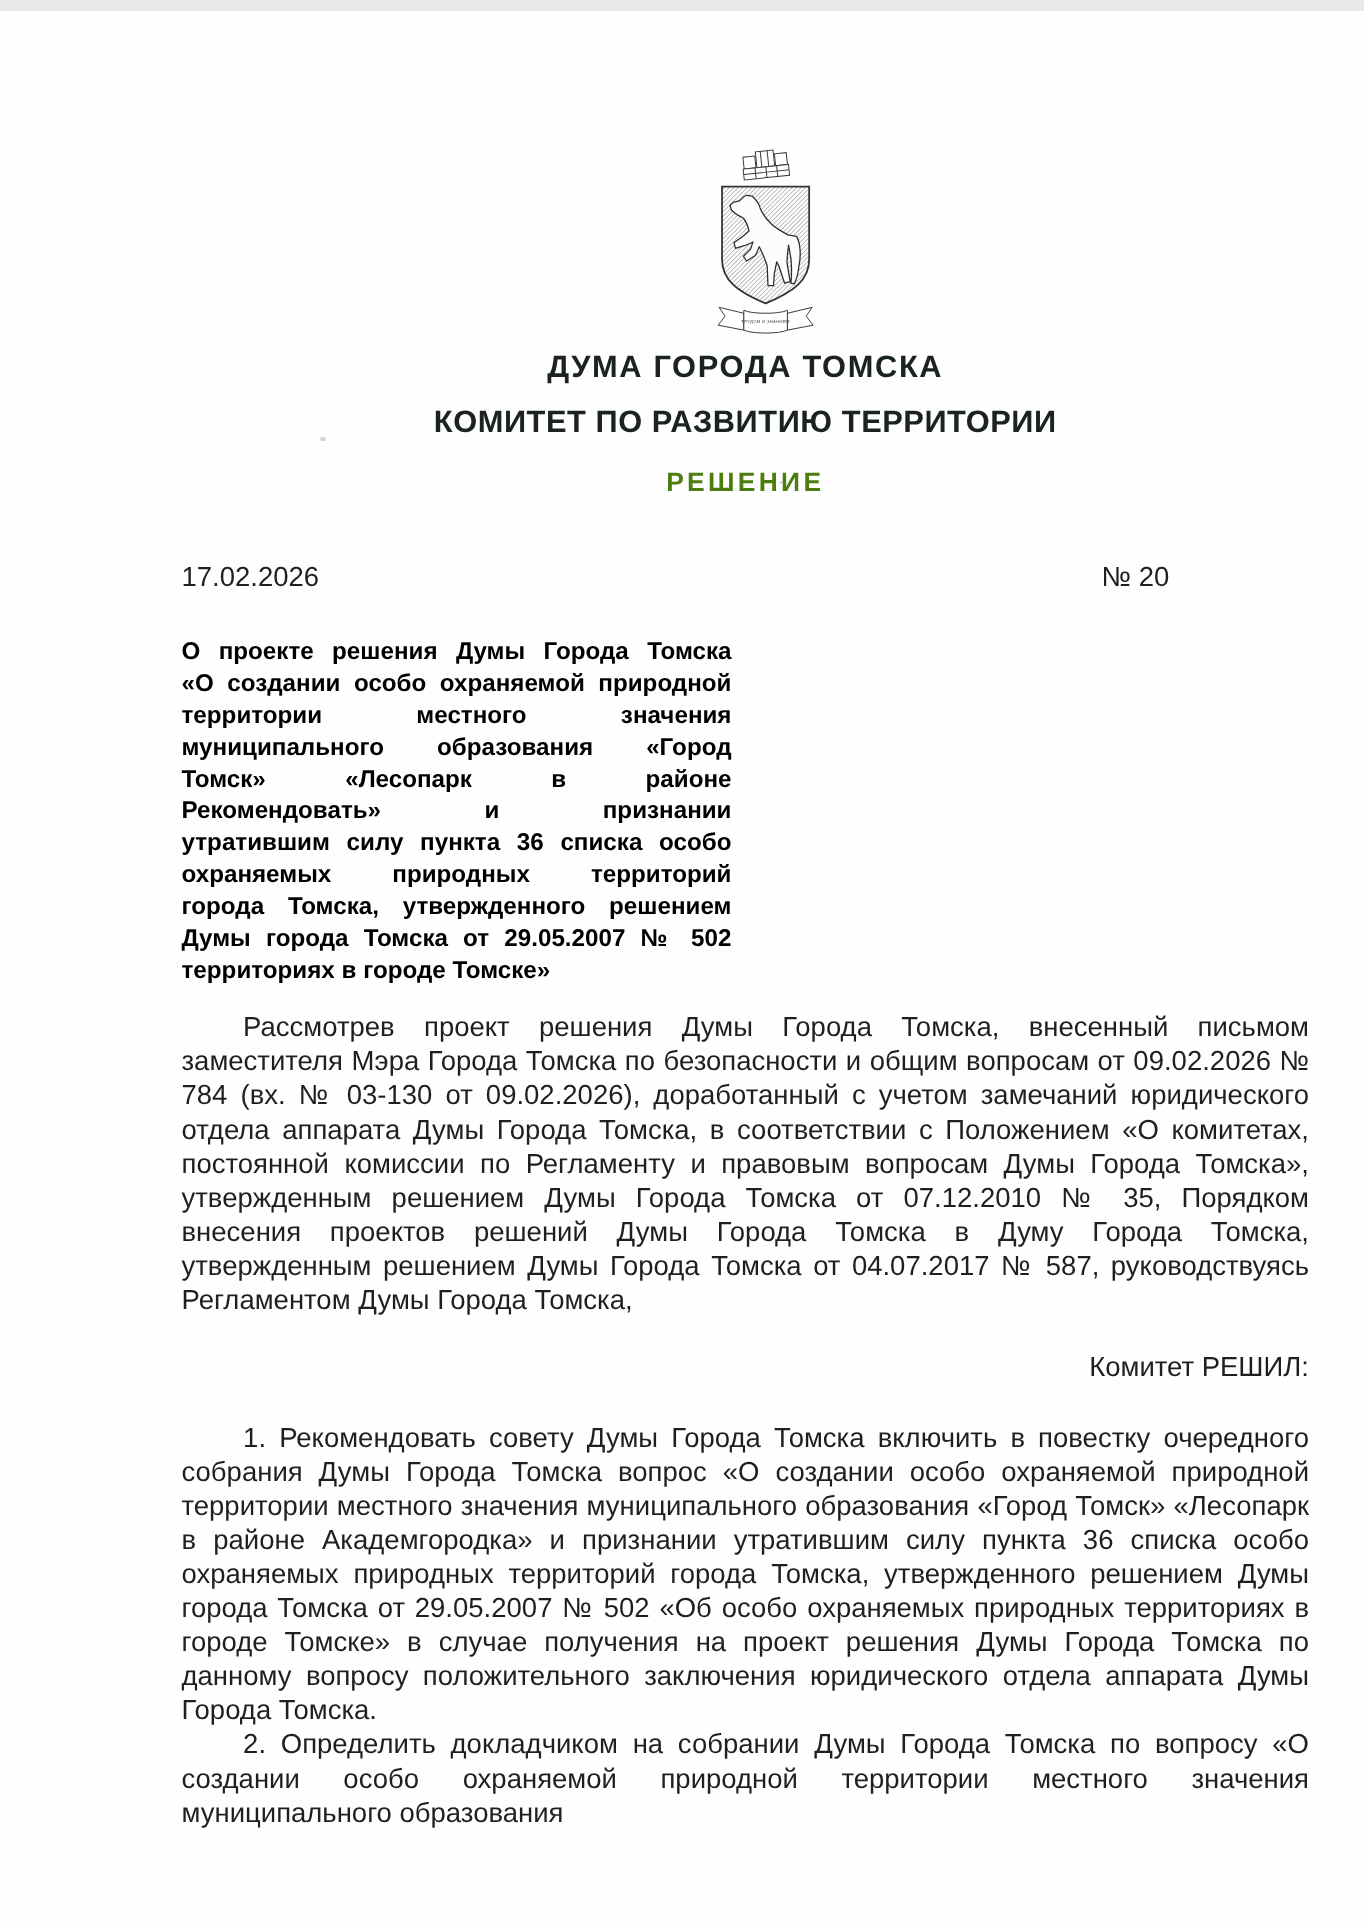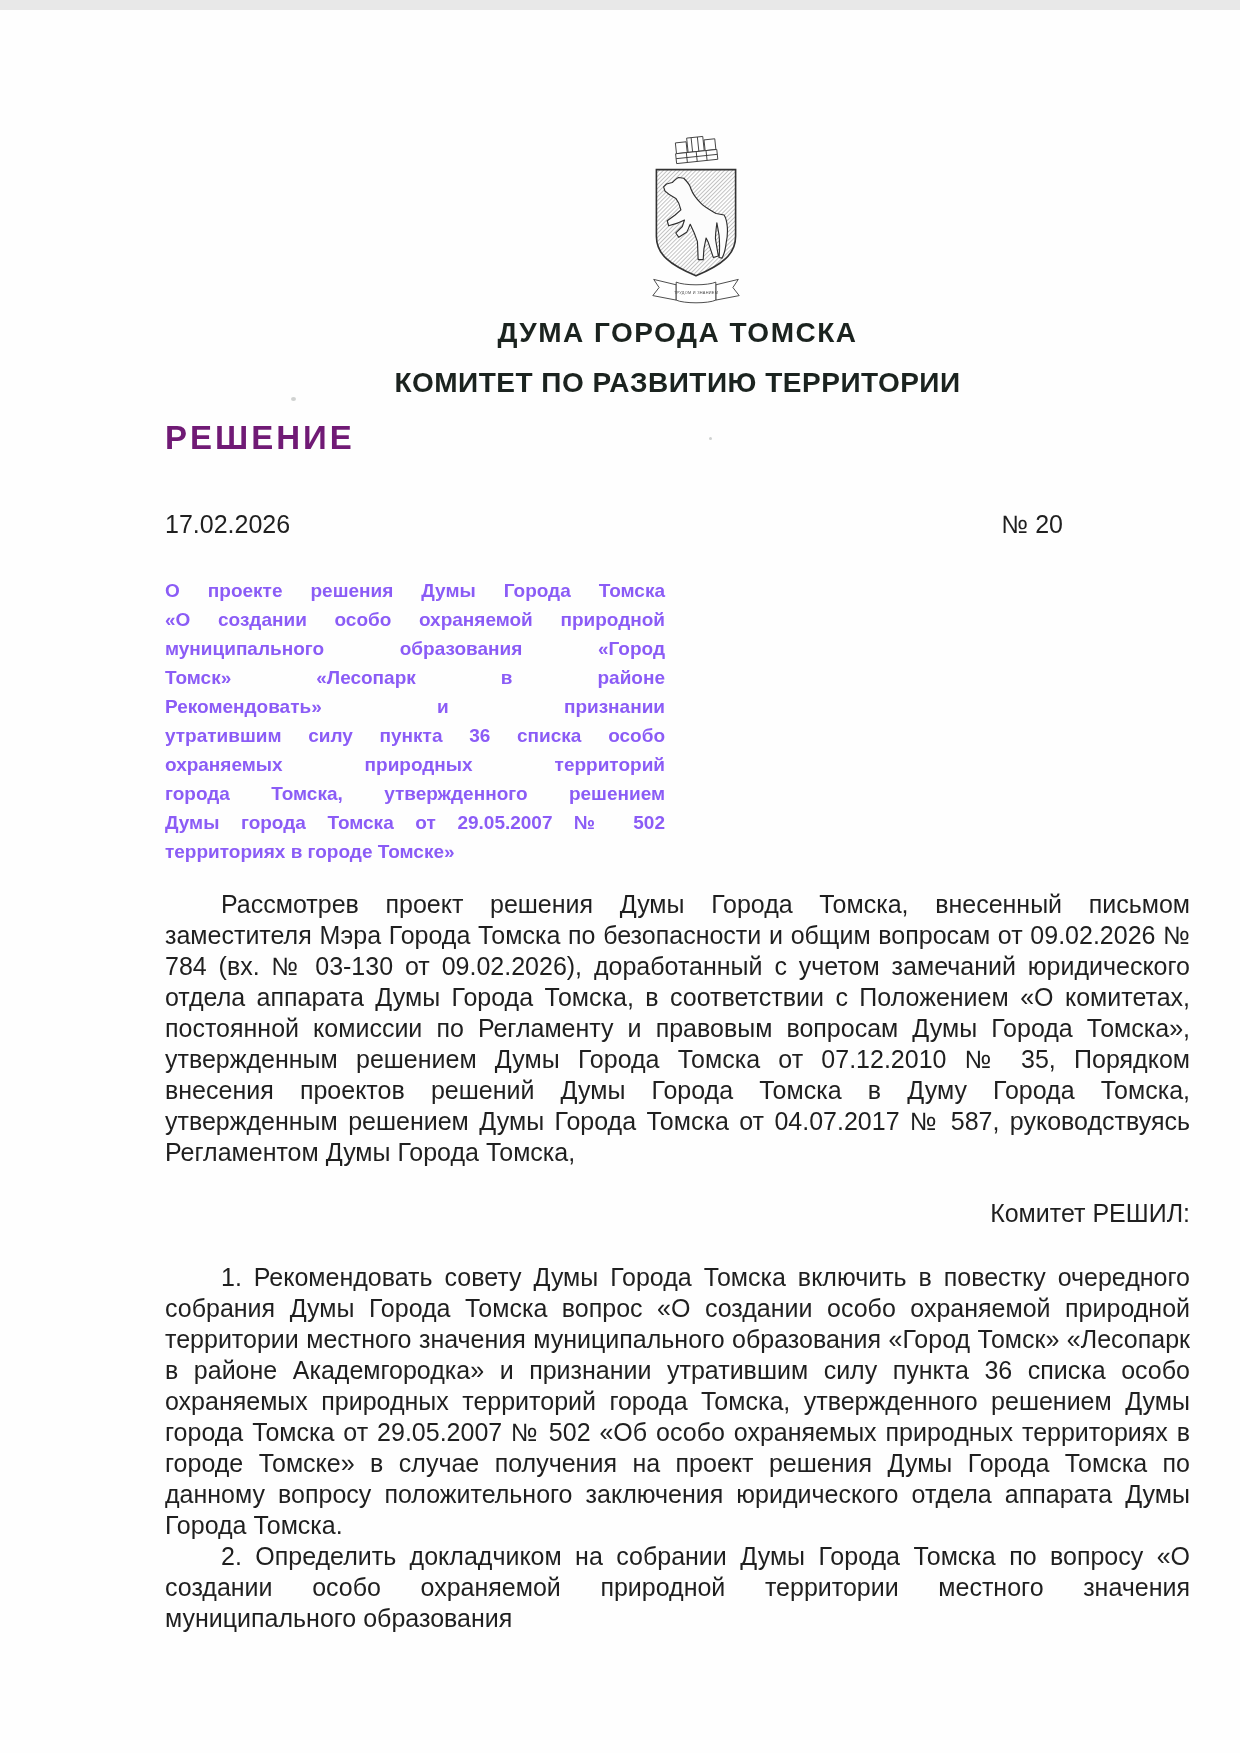--- a/index.html
+++ b/index.html
@@ -34,39 +34,40 @@
   .committee-title{
     margin-top:20px;
     text-align:center;
     font-size:28px;line-height:30px;
     font-weight:bold;
     letter-spacing:.5px;
     color:#1b231f;
   }
   .doc-type{
     margin-top:25px;
-    font-size:33px;line-height:30px;
+    text-align:center;
+    font-size:24px;line-height:30px;
     font-weight:bold;
     letter-spacing:3px;
-    color:#701a75;
+    color:#4d7c0f;
   }
   .meta-row{
     margin-top:56px;
     display:flex;
     justify-content:space-between;
     font-size:25px;line-height:31px;gap:24px;
   }
   .doc-number{margin-right:127px;}
   .subject{
     margin-top:36px;
     width:500px;
     font-weight:bold;
-    font-size:19px;
+    font-size:22px;
     line-height:29px;
-    color:#8b5cf6;
+    color:#000000;
   }
   .subject-line{
     text-align:justify;
     text-align-last:justify;
   }
   .subject-line.last{text-align-last:left;}
   .para{
     margin:0;
     font-size:25px;
     line-height:31px;
@@ -145,20 +146,21 @@
     <div class="doc-type">РЕШЕНИЕ</div>
 
     <div class="meta-row">
       <span class="doc-date">17.02.2026</span>
       <span class="doc-number">№ 20</span>
     </div>
 
     <div class="subject">
         <div class="subject-line">О проекте решения Думы Города Томска</div>
         <div class="subject-line">«О создании особо охраняемой природной</div>
+        <div class="subject-line">территории местного значения</div>
         <div class="subject-line">муниципального образования «Город</div>
         <div class="subject-line">Томск» «Лесопарк в районе</div>
         <div class="subject-line">Рекомендовать» и признании</div>
         <div class="subject-line">утратившим силу пункта 36 списка особо</div>
         <div class="subject-line">охраняемых природных территорий</div>
         <div class="subject-line">города Томска, утвержденного решением</div>
         <div class="subject-line">Думы города Томска от 29.05.2007  № 502</div>
         <div class="subject-line last">территориях в городе Томске»</div>
       </div>
 

